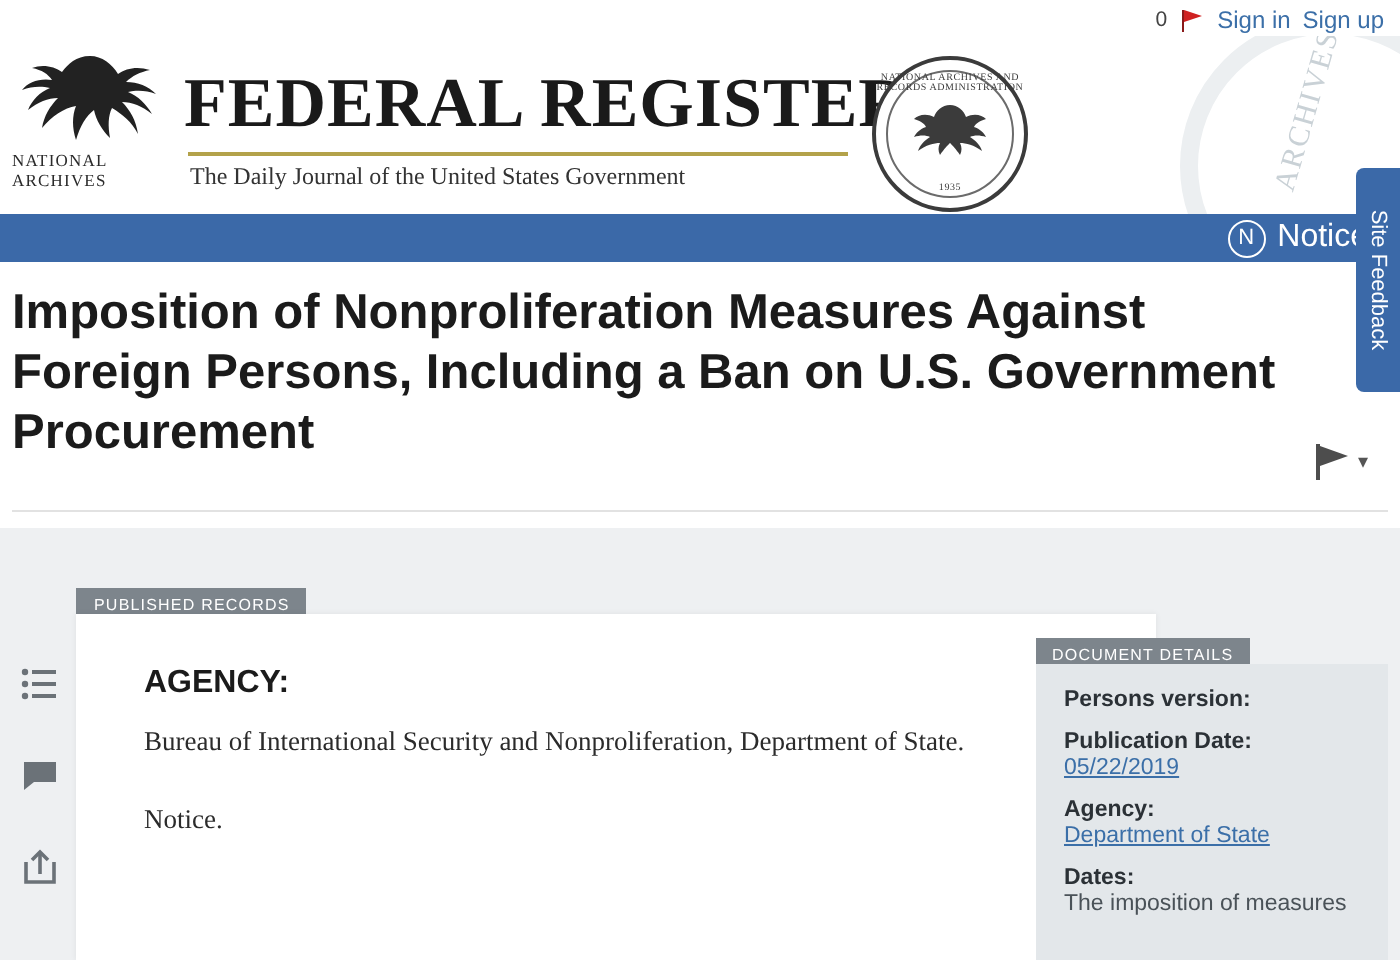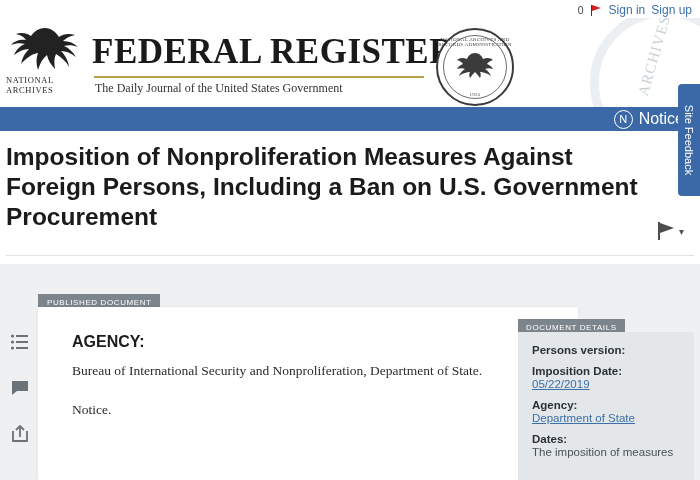--- a/index.html
+++ b/index.html
@@ -323,36 +323,36 @@
     <svg width="20" height="20" viewBox="0 0 20 20" aria-hidden="true">
       <g fill="none" stroke="#6b7278" stroke-width="1.8">
         <path d="M3 7 v10 h14 V7"></path>
         <path d="M10 13 V2"></path>
         <path d="M6 6 l4 -4 l4 4"></path>
       </g>
     </svg>
   </span>
 </div>
 
-<div class="published-tab">PUBLISHED DOCUMENT</div>
+<div class="published-tab">PUBLISHED RECORDS</div>
 
 <div class="doc-card">
   <h3>AGENCY:</h3>
   <p>Bureau of International Security and Nonproliferation, Department of State.</p>
   <p>Notice.</p>
 </div>
 
 <div class="details-tab">DOCUMENT DETAILS</div>
 
 <div class="details-card">
   <div class="row">
     <span class="k">Persons version:</span>
   </div>
   <div class="row">
-    <span class="k">Imposition Date:</span>
+    <span class="k">Publication Date:</span>
     <a class="v" href="#">05/22/2019</a>
   </div>
   <div class="row">
     <span class="k">Agency:</span>
     <a class="v" href="#">Department of State</a>
   </div>
   <div class="row">
     <span class="k">Dates:</span>
     <span class="v plain">The imposition of measures</span>
   </div>

